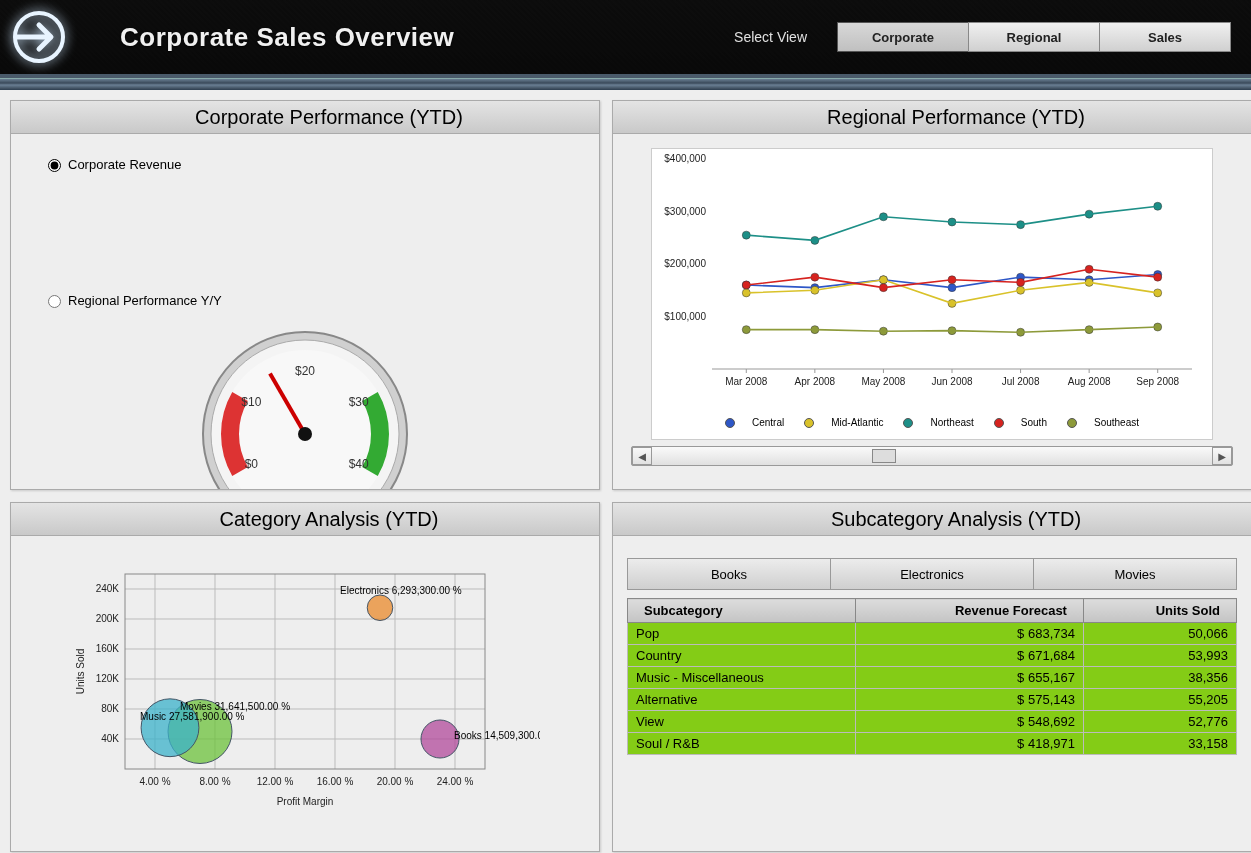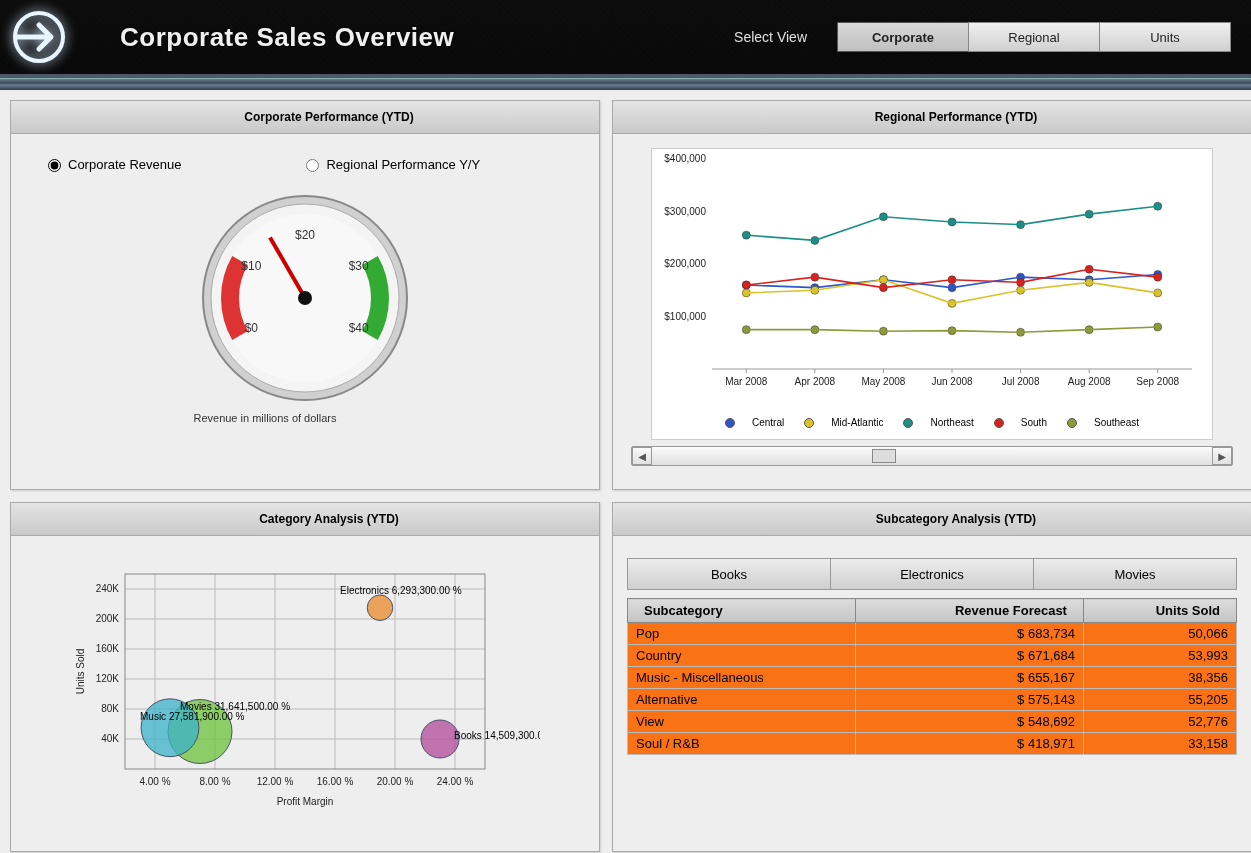--- a/index.html
+++ b/index.html
@@ -35,21 +35,21 @@
     width:130px; height:28px;
     background:linear-gradient(#f0f0f0,#d0d0d0);
     border:1px solid #888; color:#222; font-size:13px;
     display:flex; align-items:center; justify-content:center;
     cursor:pointer;
   }
   .header .view-btn.selected {
     background:linear-gradient(#d8d8d8,#c0c0c0);
     border:1px solid #555; font-weight:bold;
   }
-  .header .view-btn + .view-btn { margin-left:-1px; }
+  .header .view-btn + .view-btn { margin-left:-1px;font-weight:bold; }
 
   
   .blue-stripe {
     height:10px;
     background:linear-gradient(#6a7f93,#3a4a5a 40%,#6a7f93 60%,#3a4a5a);
     border-top:1px solid #8aa; border-bottom:1px solid #345;
   }
 
   
   .grid {
@@ -62,29 +62,29 @@
   }
   .panel {
     background:#eee; border:1px solid #aaa;
     display:flex; flex-direction:column;
     box-shadow:1px 1px 2px rgba(0,0,0,.15);
   }
   .panel .phead {
     height:32px; background:linear-gradient(#e4e4e4,#c9c9c9);
     border-bottom:1px solid #aaa;
     display:flex; align-items:center; justify-content:center;
-    font-size:12px; font-weight:bold;padding-left:48px;
+    font-size:20px; font-weight:normal;padding-left:48px;
   }
   .panel .pbody {
     flex:1; background:#eee; padding:8px; position:relative;
     overflow:hidden;
   }
 
   
-  .radio-row { display:flex; gap:120px; padding:14px 24px 6px; font-size:13px; }
+  .radio-row { display:flex; gap:120px; padding:14px 24px 6px; font-size:13px;flex-direction:column; }
   .radio-row label { display:flex; align-items:center; gap:4px; cursor:pointer; }
   .radio-row input { accent-color:#000; }
 
   .gauge-wrap { display:flex; flex-direction:column; align-items:center; }
   .gauge-caption {
     font-size:11px; color:#333; margin-top:4px; text-align:center;
     width:100%; padding-right:80px; box-sizing:border-box;
   }
 
   
@@ -134,41 +134,41 @@
     background:linear-gradient(#d3d3d3,#b8b8b8);
     border:1px solid #555; font-weight:500;
   }
   .subtable { width:calc(100% - 12px); margin:8px 6px 0; border-collapse:collapse; font-size:13px; }
   .subtable th {
     background:linear-gradient(#dcdcdc,#c4c4c4);
     border:1px solid #888; padding:4px 16px; text-align:left; font-weight:bold;
   }
   .subtable th.num, .subtable td.num { text-align:right; }
   .subtable td {
-    background:#f97316; border:1px solid #bbb; padding:3px 8px;
+    background:#84cc16; border:1px solid #bbb; padding:3px 8px;
   }
   .tick-text { font-size:10px; fill:#222; }
   .bubble-label { font-size:10px; fill:#000; }
 </style>
 </head>
 <body>
 
 <div class="header">
   <div class="logo">
     <svg width="72" height="60" viewBox="0 0 72 60">
       <circle cx="30" cy="30" r="24" fill="none" stroke="#e8f4ff" stroke-width="4"></circle>
       <path d="M8 30 h30 M30 18 l12 12 -12 12" fill="none" stroke="#e8f4ff" stroke-width="5" stroke-linecap="round" stroke-linejoin="round"></path>
     </svg>
   </div>
   <div class="title">Corporate Sales Overview</div>
   <div class="select-view">Select View</div>
   <div class="view-btns" id="view-btns">
       <div class="view-btn selected">Corporate</div>
       <div class="view-btn">Regional</div>
-      <div class="view-btn">Units</div>
+      <div class="view-btn">Sales</div>
     </div>
 </div>
 <div class="blue-stripe"></div>
 
 <div class="grid">
 
   <div class="panel">
     <div class="phead">Corporate Performance (YTD)</div>
     <div class="pbody">
       <div class="radio-row" id="corp-radios">

